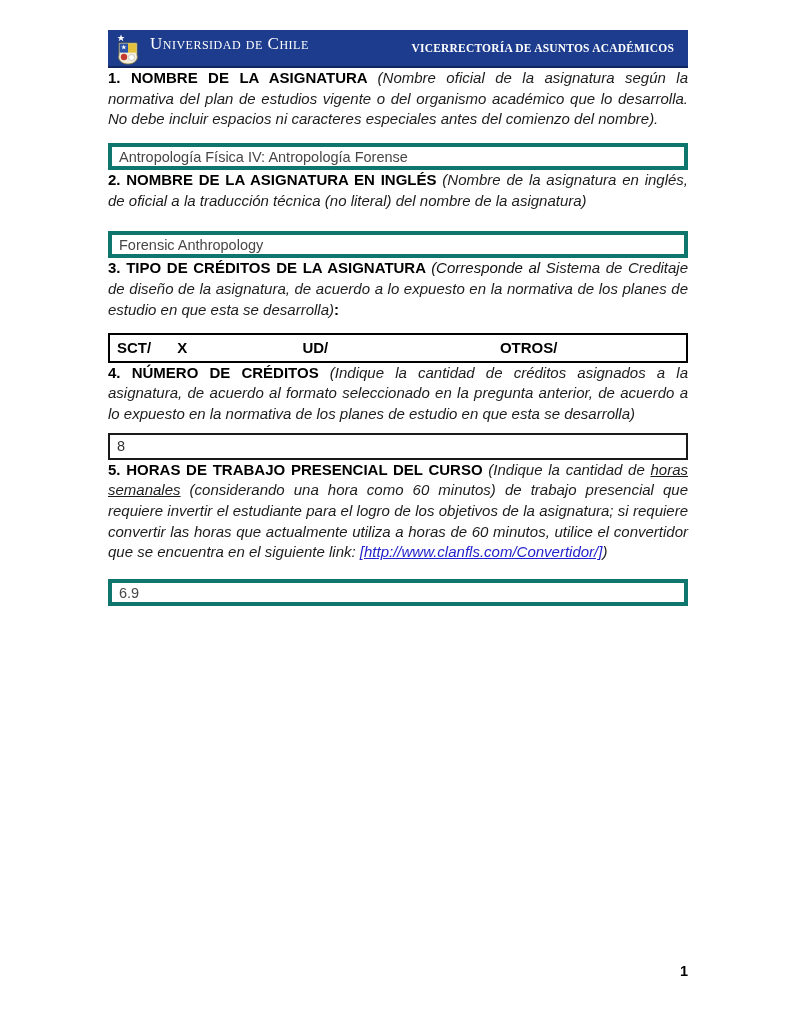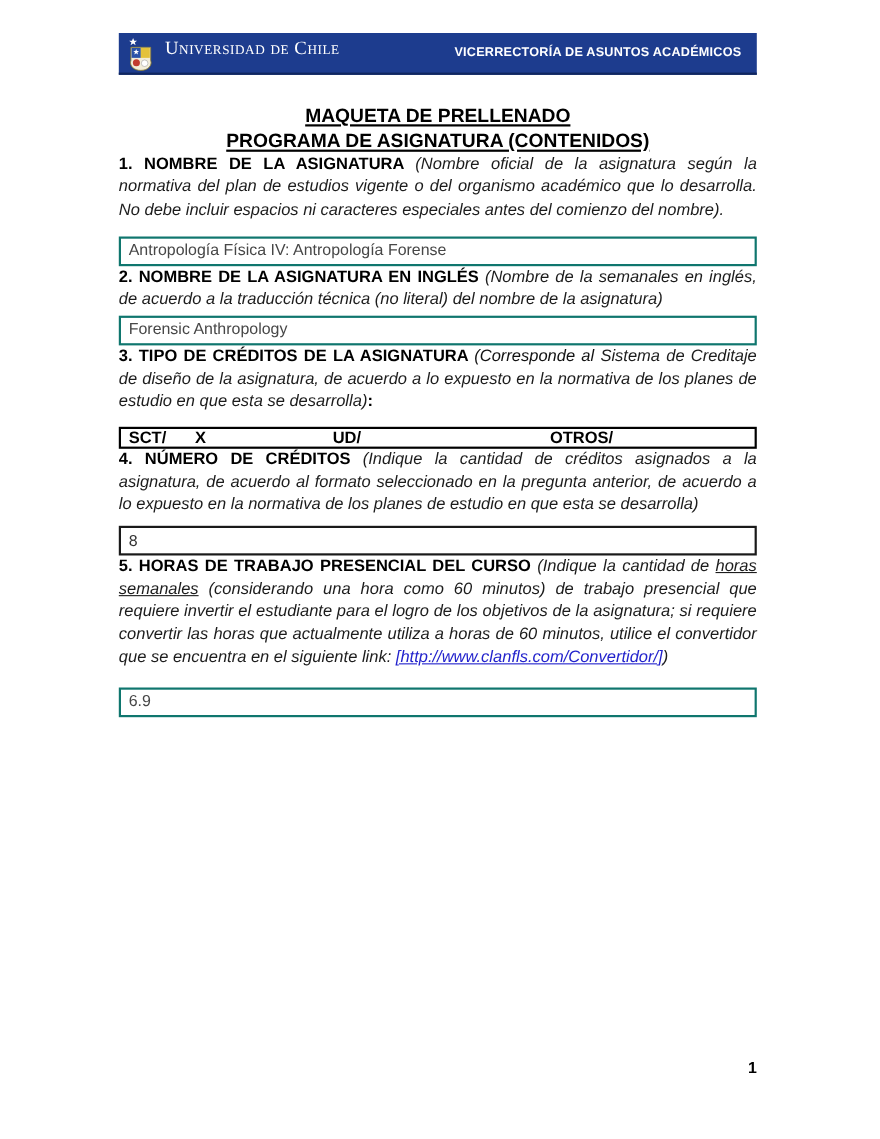--- a/index.html
+++ b/index.html
@@ -8,45 +8,45 @@
     font-family:"Liberation Sans",sans-serif;color:#000;
     box-sizing:border-box;padding:30px 112px 0 108px;overflow:hidden;
   }
   
   .banner{height:38px;display:flex;align-items:center;justify-content:space-between;
     padding:0 14px 0 8px;box-sizing:border-box;border-bottom:2px solid #10265e;}
   .banner-left{display:flex;align-items:flex-start;gap:10px;}
   .logo{width:24px;height:32px;margin-bottom:-4px;flex:0 0 auto;}
   .uni-name{color:#fff;font-family:"Liberation Serif",serif;font-variant:small-caps;
     font-size:17px;letter-spacing:.5px;white-space:nowrap;}
-  .dept{color:#fff;font-weight:bold;font-size:11.5px;letter-spacing:.2px;white-space:nowrap;}
+  .dept{color:#fff;font-weight:bold;font-size:11.5px;letter-spacing:.2px;white-space:nowrap;font-family:Liberation Serif, serif;}
   
   .title{margin-top:26px;text-align:center;font-weight:bold;font-size:17.5px;line-height:1.3;}
   .title .tline{display:block;text-decoration:underline;text-decoration-thickness:2px;text-underline-offset:2px;}
   
   p.section{margin:0;text-align:justify;font-size:15px;line-height:1.38;}
   .h{font-weight:bold;}
   .d{font-style:italic;color:#1c1c1c;}
   .db{font-style:italic;font-weight:normal;color:#111;}
   .colon{font-weight:bold;}
   .u{text-decoration:underline;}
   .link{font-style:italic;text-decoration:underline;cursor:pointer;}
   
-  .field{border:2px solid #0f766e;height:27px;display:flex;align-items:center;
+  .field{border:4px solid #0f766e;height:27px;display:flex;align-items:center;
     padding:0 7px;font-size:14.5px;color:#474747;box-sizing:border-box;}
   .field.dark{border:2px solid #1a1a1a;color:#333;}
   
-  .credit-row{border:2px solid #000;display:flex;align-items:center;height:20px;
+  .credit-row{border:2px solid #000;display:flex;align-items:center;height:30px;
     box-sizing:border-box;font-weight:bold;font-size:15px;padding:0 7px;}
   .credit-cell{display:flex;align-items:center;gap:26px;box-sizing:border-box;}
   .c1{flex:0 0 33%;}
   .c2{flex:0 0 33%;}
   .c3{flex:1 1 auto;margin-left:12px;}
   
-  .mt8{margin-top:8px;}  .mt10{margin-top:4px;} .mt12{margin-top:12px;}
+  .mt8{margin-top:8px;}  .mt10{margin-top:20px;} .mt12{margin-top:12px;}
   .mt13{margin-top:13px;}.mt16{margin-top:16px;} .mt17{margin-top:17px;}
   .mt18{margin-top:18px;}.mt20{margin-top:20px;} .mt22{margin-top:22px;}
   .page-num{position:absolute;top:963px;right:112px;font-weight:bold;font-size:14.5px;}
 </style>
 </head>
 <body>
 
 <div class="page">
 
   <div class="banner" style="background-color: rgb(29, 60, 142);">
@@ -58,34 +58,30 @@
         <polygon points="7.8,10.5 8.5,12.4 10.5,12.4 8.9,13.6 9.5,15.5 7.8,14.3 6.1,15.5 6.7,13.6 5.1,12.4 7.1,12.4" fill="#ffffff"></polygon>
         <rect x="12" y="9.6" width="8.2" height="9" fill="#e4c23c"></rect>
         <circle cx="8" cy="23" r="3.2" fill="#c23b2e"></circle>
         <circle cx="15.5" cy="23.5" r="3" fill="#ffffff" stroke="#999" stroke-width="0.5"></circle>
       </svg>
       <span class="uni-name">Universidad de Chile</span>
     </div>
     <span class="dept">VICERRECTORÍA DE ASUNTOS ACADÉMICOS</span>
   </div>
 
-  <div class="title">
-    <span class="tline">MAQUETA DE PRELLENADO</span>
-    <span class="tline">PROGRAMA DE ASIGNATURA (CONTENIDOS)</span>
-  </div>
 
   <p class="section mt22">
     <span class="h">1. NOMBRE DE LA ASIGNATURA </span><span class="d">(Nombre oficial de la asignatura según la normativa del plan de estudios vigente o del organismo académico que lo desarrolla. No debe incluir espacios ni caracteres especiales antes del comienzo del nombre).</span>
   </p>
   <div class="field mt13">
     <span>Antropología Física IV: Antropología Forense</span>
   </div>
 
   <p class="section mt18">
-    <span class="h">2. NOMBRE DE LA ASIGNATURA EN INGLÉS </span><span class="d">(Nombre de la semanales en inglés, de acuerdo a la traducción técnica (no literal) del nombre de la asignatura)</span>
+    <span class="h">2. NOMBRE DE LA ASIGNATURA EN INGLÉS </span><span class="d">(Nombre de la asignatura en inglés, de oficial a la traducción técnica (no literal) del nombre de la asignatura)</span>
   </p>
   <div class="field mt10">
     <span>Forensic Anthropology</span>
   </div>
 
   <p class="section mt17">
     <span class="h">3. TIPO DE CRÉDITOS DE LA ASIGNATURA </span><span class="db">(Corresponde al </span><span class="d">Sistema de Creditaje de diseño de la asignatura, de acuerdo a lo expuesto en la normativa de los planes de estudio en que esta se desarrolla)</span><span class="colon">:</span>
   </p>
   <div class="credit-row mt12">
     <div class="credit-cell c1">

